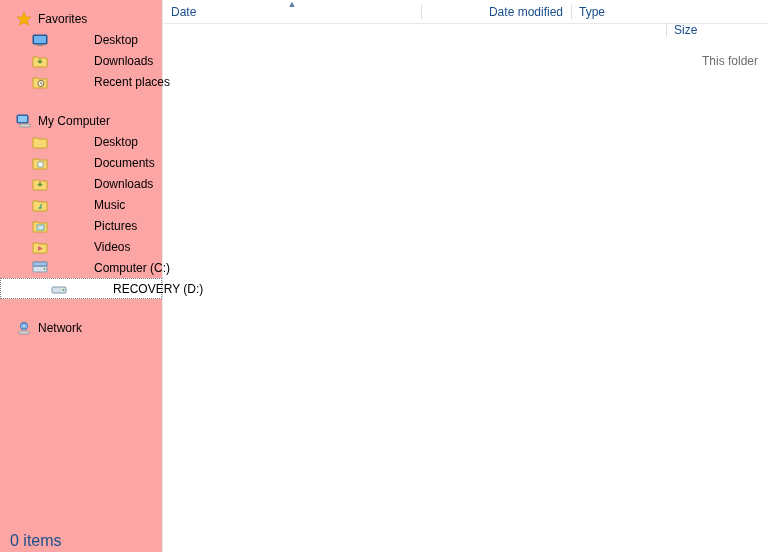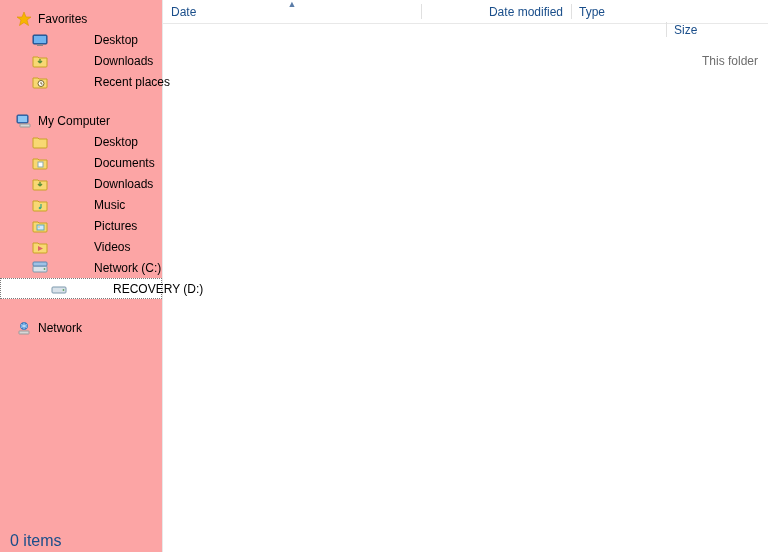--- a/index.html
+++ b/index.html
@@ -218,21 +218,21 @@
         <span>Videos</span>
       </div>
       <div class="tree-item">
         <span class="ico">
           <svg width="16" height="16" viewBox="0 0 16 16">
               <rect x="1" y="6" width="14" height="6" rx="1" fill="#d9e2ea" stroke="#7d99ad"></rect>
               <circle cx="12.5" cy="9" r="0.9" fill="#5fa25f"></circle>
               <rect x="1" y="2" width="14" height="4" rx="1" fill="#9fc2e6" stroke="#5b85b1"></rect>
             </svg>
         </span>
-        <span>Network (C:)</span>
+        <span>Computer (C:)</span>
       </div>
       <div class="tree-item selected">
         <span class="ico">
           <svg width="16" height="16" viewBox="0 0 16 16">
               <rect x="1" y="6" width="14" height="6" rx="1" fill="#d9e2ea" stroke="#7d99ad"></rect>
               <circle cx="12.5" cy="9" r="0.9" fill="#5fa25f"></circle>
             </svg>
         </span>
         <span>RECOVERY (D:)</span>
       </div>

